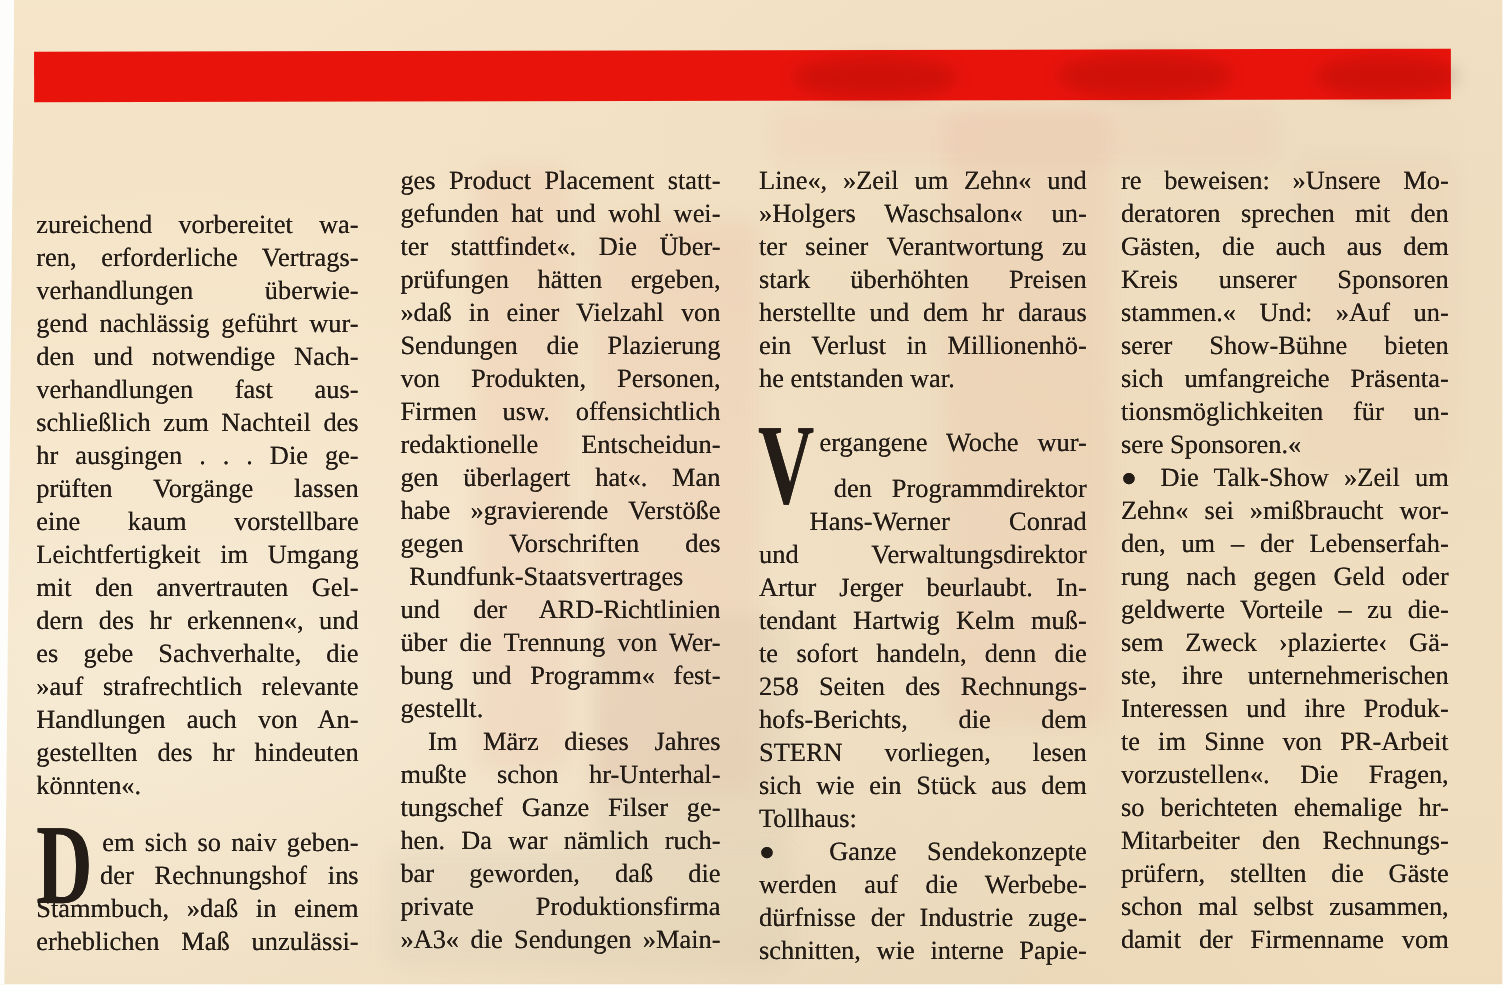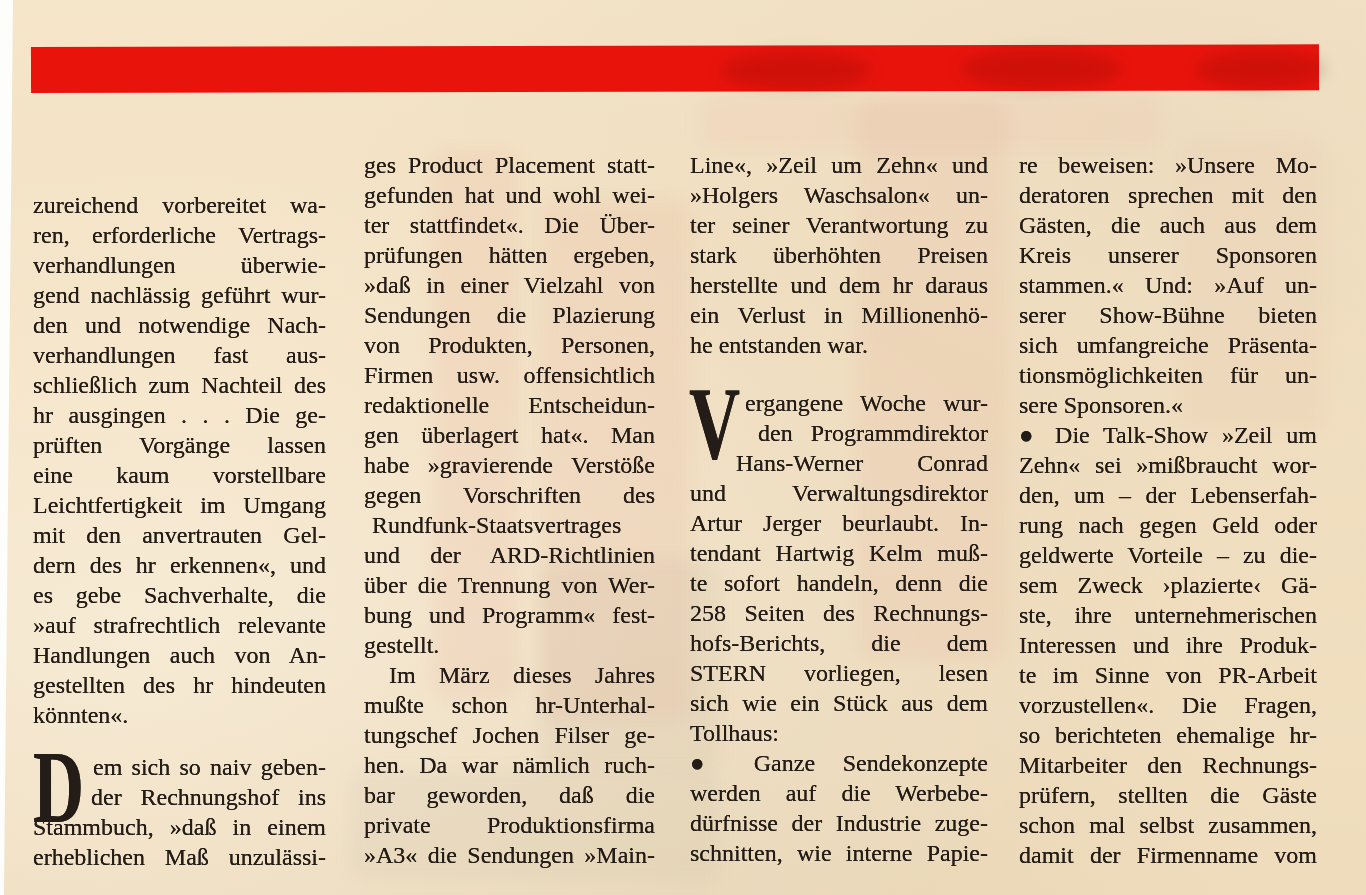--- a/index.html
+++ b/index.html
@@ -121,41 +121,41 @@
           <div class="ln jz">gegen Vorschriften des</div>
           <div class="ln jz" style="padding-left: 8px;">Rundfunk-Staatsvertrages</div>
           <div class="ln jz">und der ARD-Richtlinien</div>
           <div class="ln jz">über die Trennung von Wer-</div>
           <div class="ln jz">bung und Programm« fest-</div>
           <div class="ln">gestellt.</div>
         </div>
         <div class="blk">
           <div class="ln jz" style="padding-left: 25px;">Im März dieses Jahres</div>
           <div class="ln jz">mußte schon hr-Unterhal-</div>
-          <div class="ln jz">tungschef Jochen Filser ge-</div>
+          <div class="ln jz">tungschef Ganze Filser ge-</div>
           <div class="ln jz">hen. Da war nämlich ruch-</div>
           <div class="ln jz">bar geworden, daß die</div>
           <div class="ln jz">private Produktionsfirma</div>
           <div class="ln jz">»A3« die Sendungen »Main-</div>
         </div>
       </div>
       <div class="col col3" style="color: rgb(36, 29, 23);">
         <div class="blk">
           <div class="ln jz">Line«, »Zeil um Zehn« und</div>
           <div class="ln jz">»Holgers Waschsalon« un-</div>
           <div class="ln jz">ter seiner Verantwortung zu</div>
           <div class="ln jz">stark überhöhten Preisen</div>
           <div class="ln jz">herstellte und dem hr daraus</div>
           <div class="ln jz">ein Verlust in Millionenhö-</div>
           <div class="ln">he entstanden war.</div>
         </div>
         <div class="blk" style="margin-top: 28px;">
           <span class="dropcap dropcap-V">V</span>
           <div class="ln jz" style="padding-left: 55px; margin-top: 21px;">ergangene Woche wur-</div>
-          <div class="ln jz" style="padding-left: 68px;">den Programmdirektor</div>
+          <div class="ln jz" style="padding-left: 68px; margin-top: 12px;">den Programmdirektor</div>
           <div class="ln jz" style="padding-left: 46px; font-family: Liberation Serif, serif;">Hans-Werner Conrad</div>
           <div class="ln jz">und Verwaltungsdirektor</div>
           <div class="ln jz">Artur Jerger beurlaubt. In-</div>
           <div class="ln jz">tendant Hartwig Kelm muß-</div>
           <div class="ln jz">te sofort handeln, denn die</div>
           <div class="ln jz">258 Seiten des Rechnungs-</div>
           <div class="ln jz">hofs-Berichts, die dem</div>
           <div class="ln jz">STERN vorliegen, lesen</div>
           <div class="ln jz">sich wie ein Stück aus dem</div>
           <div class="ln">Tollhaus:</div>

